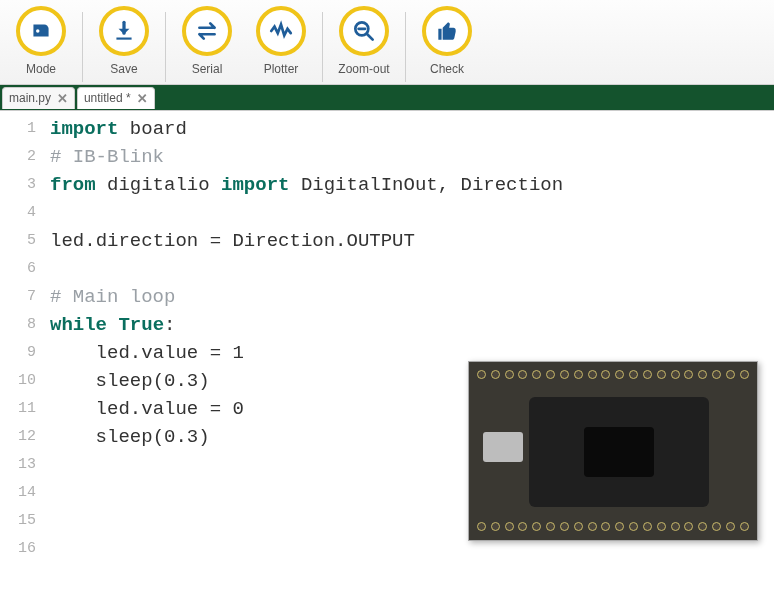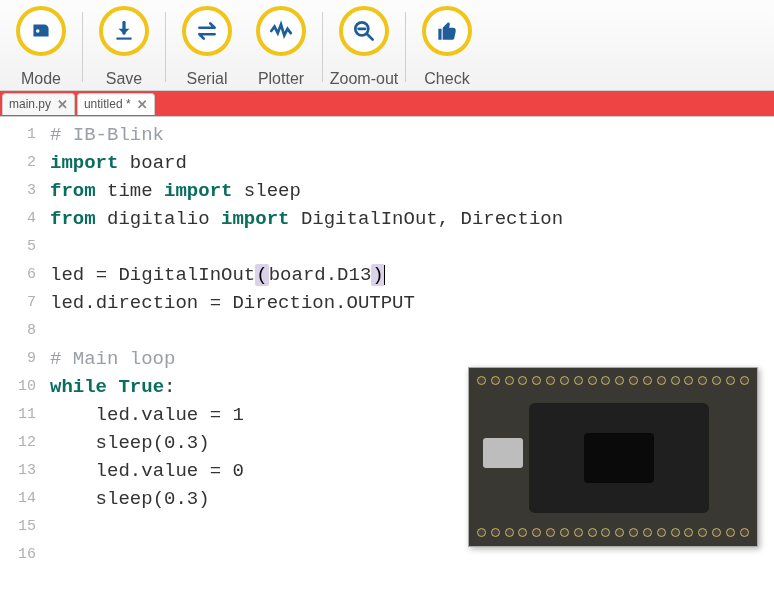--- a/index.html
+++ b/index.html
@@ -33,35 +33,35 @@
     height: 50px;
     border-radius: 50%;
     border: 4px solid #f0c419;
     background: #fff;
     display: flex;
     align-items: center;
     justify-content: center;
   }
   .tool-btn .circle svg { width: 26px; height: 26px; }
   .tool-btn .label {
-    margin-top: 14px;
+    margin-top: 6px;
     color: #555;
-    font-size: 16px;
+    font-size: 12px;
   }
   .tool-sep {
     width: 1px;
     height: 70px;
     background: #cfcfcf;
     margin: 6px 4px 0;
   }
   
   .tabbar {
     display: flex;
     align-items: center;
-    background: #ef4444;
+    background: #14532d;
     border-bottom: 1px solid #ccc;
     height: 26px;
     padding-left: 2px;
   }
   .tab {
     display: flex;
     align-items: center;
     background: #f7f7f7;
     border: 1px solid #ccc;
     border-bottom: none;
@@ -266,26 +266,24 @@
       <div>9</div>
       <div>10</div>
       <div>11</div>
       <div>12</div>
       <div>13</div>
       <div>14</div>
       <div>15</div>
       <div>16</div>
     </div>
   <div class="code" id="code">
+      <div><span class="tok-keyword">import</span>&nbsp;<span class="tok-text">board</span></div>
       <div><span class="tok-comment"># IB-Blink</span></div>
-      <div><span class="tok-keyword">import</span>&nbsp;<span class="tok-text">board</span></div>
-      <div><span class="tok-keyword">from</span>&nbsp;<span class="tok-text">time</span>&nbsp;<span class="tok-keyword">import</span>&nbsp;<span class="tok-text">sleep</span></div>
       <div><span class="tok-keyword">from</span>&nbsp;<span class="tok-text">digitalio</span>&nbsp;<span class="tok-keyword">import</span>&nbsp;<span class="tok-text">DigitalInOut</span><span class="tok-op">,</span>&nbsp;<span class="tok-text">Direction</span></div>
       <div></div>
-      <div><span class="tok-text">led</span>&nbsp;<span class="tok-op">=</span>&nbsp;<span class="tok-text">DigitalInOut</span><span class="paren-hl">(</span><span class="tok-text">board</span><span class="tok-num">.</span><span class="tok-text">D13</span><span class="paren-hl">)</span><span class="tok-cursor"></span></div>
       <div><span class="tok-text">led</span><span class="tok-num">.</span><span class="tok-text">direction</span>&nbsp;<span class="tok-op">=</span>&nbsp;<span class="tok-text">Direction</span><span class="tok-num">.</span><span class="tok-text">OUTPUT</span></div>
       <div></div>
       <div><span class="tok-comment"># Main loop</span></div>
       <div><span class="tok-keyword">while</span>&nbsp;<span class="tok-keyword">True</span><span class="tok-op">:</span></div>
       <div>&nbsp;&nbsp;&nbsp;&nbsp;<span class="tok-text">led</span><span class="tok-num">.</span><span class="tok-text">value</span>&nbsp;<span class="tok-op">=</span>&nbsp;<span class="tok-num">1</span></div>
       <div>&nbsp;&nbsp;&nbsp;&nbsp;<span class="tok-text">sleep</span><span class="tok-op">(</span><span class="tok-num">0</span><span class="tok-num">.</span><span class="tok-num">3</span><span class="tok-op">)</span></div>
       <div>&nbsp;&nbsp;&nbsp;&nbsp;<span class="tok-text">led</span><span class="tok-num">.</span><span class="tok-text">value</span>&nbsp;<span class="tok-op">=</span>&nbsp;<span class="tok-num">0</span></div>
       <div>&nbsp;&nbsp;&nbsp;&nbsp;<span class="tok-text">sleep</span><span class="tok-op">(</span><span class="tok-num">0</span><span class="tok-num">.</span><span class="tok-num">3</span><span class="tok-op">)</span></div>
       <div></div>
     </div>

